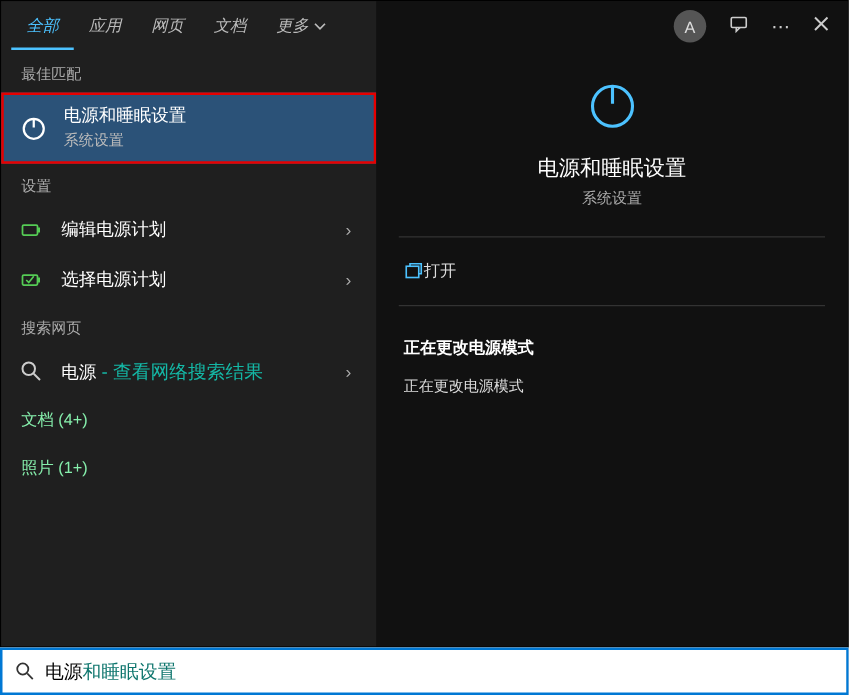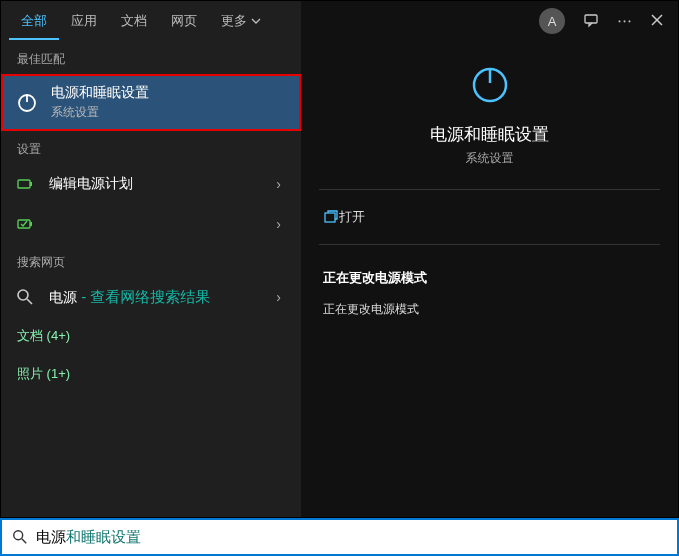--- a/index.html
+++ b/index.html
@@ -3,21 +3,21 @@
   <meta charset="utf-8">
   <style>
     * { margin: 0; padding: 0; box-sizing: border-box; font-family: "Segoe UI", "Microsoft YaHei", sans-serif; }
     body { width: 679px; height: 556px; background: #fff; overflow: hidden; }
     .window { width: 100%; height: 100%; display: flex; flex-direction: column; }
     .main-area { flex: 1; display: flex; background: #1f1f1f; border: 1px solid #000; }
     
     
     .left-panel { width: 300px; background: #1f1f1f; display: flex; flex-direction: column; }
     .tabs { display: flex; align-items: center; padding: 0 8px; height: 40px; }
-    .tab { color: #bbb; font-size: 13px; padding: 10px 12px 8px; cursor: pointer; border-bottom: 2px solid transparent; }
+    .tab { color: #bbb; font-size: 13px; padding: 10px 12px 8px; cursor: pointer; border-bottom: 2px solid transparent; font-style: italic; }
     .tab.active { color: #4cc2ff; border-bottom-color: #4cc2ff; }
     .tab.more { display: flex; align-items: center; gap: 4px; }
     
     .section-label { color: #aaa; font-size: 12px; padding: 10px 16px 6px; }
     
     .result-item {
       display: flex; align-items: center; padding: 8px 12px; cursor: pointer;
       justify-content: space-between;
     }
     .result-item.selected { background: #2b5278; border: 2px solid #e60000; }
@@ -64,22 +64,22 @@
 </head>
 <body>
 
 <div class="window">
   <div class="main-area">
 
     <div class="left-panel">
       <div class="tabs">
         <div class="tab active">全部</div>
         <div class="tab">应用</div>
+        <div class="tab">网页</div>
         <div class="tab">文档</div>
-        <div class="tab">网页</div>
         <div class="tab more">
           <span>更多</span>
           <svg width="10" height="10" viewBox="0 0 10 10">
               <path d="M1 3 L5 7 L9 3" stroke="#bbb" stroke-width="1.4" fill="none"></path>
             </svg>
         </div>
       </div>
 
       <div class="section-label">最佳匹配</div>
       <div class="result-item selected">
@@ -113,20 +113,23 @@
         <div class="chevron">›</div>
       </div>
       <div class="result-item">
         <div class="result-left">
           <div class="result-icon">
             <svg width="20" height="20" viewBox="0 0 20 20">
                 <rect x="3" y="6" width="12" height="8" rx="1" stroke="#5c5" stroke-width="1.4" fill="none"></rect>
                 <rect x="15" y="8" width="2" height="4" fill="#5c5"></rect>
                 <path d="M6 10 L8 12 L12 7" stroke="#5c5" stroke-width="1.4" fill="none"></path>
               </svg>
+          </div>
+          <div class="result-text">
+            <div class="result-title">选择电源计划</div>
           </div>
         </div>
         <div class="chevron">›</div>
       </div>
 
       <div class="section-label">搜索网页</div>
       <div class="result-item">
         <div class="result-left">
           <div class="result-icon">
             <svg width="18" height="18" viewBox="0 0 18 18">

